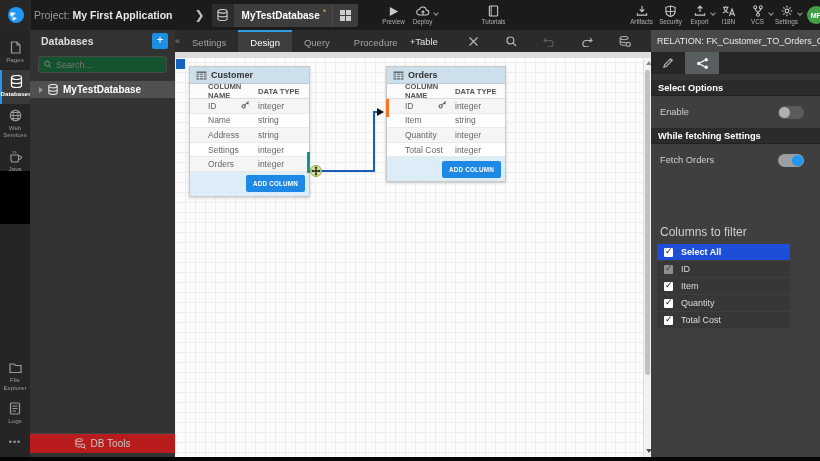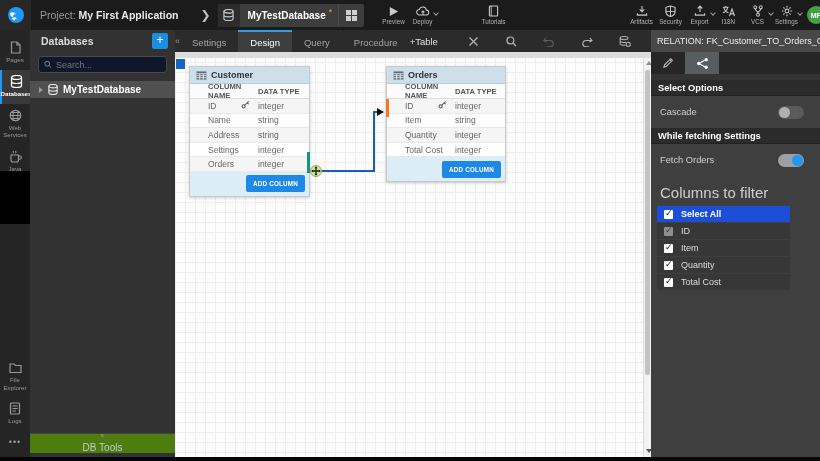--- a/index.html
+++ b/index.html
@@ -3,21 +3,21 @@
 <meta charset="utf-8">
 <style>
   * { margin:0; padding:0; box-sizing:border-box; }
   html,body { width:820px; height:461px; overflow:hidden; background:#111;
     font-family:"Liberation Sans","DejaVu Sans",sans-serif; }
   #app { position:relative; width:820px; height:461px; background:#333; overflow:hidden; }
 
   
   .topbar { position:absolute; left:0; top:0; width:820px; height:30px; background:#1b1b1b; display:flex; align-items:center; }
   .logo-box { width:31px; height:30px; background:#272727; display:flex; align-items:center; justify-content:center; }
-  .project { margin-left:9px; font-size:10.5px; color:#9a9a9a; white-space:nowrap; }
+  .project { margin-left:3px; font-size:10.5px; color:#9a9a9a; white-space:nowrap; }
   .project b { color:#e9e9e9; font-weight:bold; }
   .crumb-chev { color:#c0c0c0; font-size:12px; margin:0 7px 0 22px; }
   .dbtab { height:23px; background:#3d3d3d; border-radius:2px; display:flex; align-items:center; overflow:hidden; }
   .dbtab .ticon { width:22px; height:23px; background:#2c2c2c; display:flex; align-items:center; justify-content:center; }
   .dbtab .tname { color:#fff; font-size:10px; font-weight:bold; padding:0 3px 0 8px; }
   .dbtab .star { color:#e8a33d; font-size:9px; margin:-6px 6px 0 0; }
   .dbtab .grid9 { width:26px; height:23px; display:flex; align-items:center; justify-content:center; border-left:1px solid #4a4a4a; }
   .sq4 { width:11px; height:11px; display:grid; grid-template-columns:1fr 1fr; gap:1px; }
   .sq4 i { background:#cfcfcf; }
   .tb-actions { position:absolute; top:0; height:30px; display:flex; align-items:center; }
@@ -35,27 +35,27 @@
   .rail-item.active .rlab { color:#fff; font-weight:bold; }
   .rail-black { position:absolute; left:0; top:141px; width:30px; height:53px; background:#000; }
   .rail-bottom { position:absolute; left:0; bottom:4px; width:30px; }
   .rail-dots { color:#9a9a9a; font-size:9px; letter-spacing:1px; text-align:center; padding:6px 0; }
 
   
   .dbpanel { position:absolute; left:30px; top:30px; width:145px; height:427px; background:#323232; }
   .dbp-head { height:22px; display:flex; align-items:center; padding:0 7px 0 11px; }
   .dbp-title { color:#ddd; font-size:10.5px; font-weight:bold; flex:1; }
   .add-db { width:16px; height:16px; background:#1a8fe3; border-radius:2px; color:#fff; font-size:12px; line-height:14px; text-align:center; cursor:pointer; }
-  .searchbox { margin:4px 8px 8px; height:17px; background:#0f172a; border:1px solid #4a4a4a; border-radius:3px; display:flex; align-items:center; padding:0 5px; gap:4px; }
+  .searchbox { margin:4px 8px 8px; height:17px; background:#14532d; border:1px solid #4a4a4a; border-radius:3px; display:flex; align-items:center; padding:0 5px; gap:4px; }
   .searchbox input { background:transparent; border:none; outline:none; color:#aaa; font-size:9px; width:100%; font-family:inherit; }
   .searchbox input::placeholder { color:#777; }
   .tree-row { height:17px; display:flex; align-items:center; gap:5px; padding-left:9px; color:#c5c5c5; font-size:10px; font-weight:bold; cursor:pointer; }
   .tree-row.sel { background:#505050; color:#fff; }
   .tw { width:0; height:0; border-left:4px solid #9a9a9a; border-top:3px solid transparent; border-bottom:3px solid transparent; }
-  .dbp-foot { position:absolute; left:0; bottom:4px; width:145px; height:20px; border-top:1px solid #454545; display:flex; align-items:center; justify-content:center; gap:5px; color:#c9c9c9; font-size:10px; cursor:pointer; background:#4d7c0f;flex-direction:column; }
+  .dbp-foot { position:absolute; left:0; bottom:4px; width:145px; height:20px; border-top:1px solid #454545; display:flex; align-items:center; justify-content:center; gap:5px; color:#c9c9c9; font-size:10px; cursor:pointer; background:#b91c1c; }
 
   
   .wstool { position:absolute; left:175px; top:30px; width:476px; height:22px; background:#2b2b2b; display:flex; align-items:stretch; }
   .collapse-btn { width:14px; display:flex; align-items:center; justify-content:center; color:#8f8f8f; font-size:9px; cursor:pointer; }
   .collapse-btn::before { content:"\00AB"; }
   .ws-tab { padding:0 12px; display:flex; align-items:center; color:#a5a5a5; font-size:9.5px; cursor:pointer; border-top:2px solid transparent; }
   .ws-tab.active { background:#3e3e3e; color:#fff; border-top:2px solid #2e9fe6; }
   .ws-right { margin-left:auto; display:flex; align-items:center; gap:25px; padding-right:4px; }
   .addtable { color:#e0e0e0; font-size:9.5px; cursor:pointer; margin-right:4px; }
   .tic { width:13px; height:13px; display:flex; align-items:center; justify-content:center; cursor:pointer; }
@@ -102,21 +102,21 @@
   .rp-tab { width:34px; height:22px; display:flex; align-items:center; justify-content:center; cursor:pointer; }
   .rp-tab.active { background:#585d60; }
   .rp-gap { height:6px; background:#343434; }
   .rp-section { height:16px; background:#2b2b2b; border-bottom:1px solid #222; display:flex; align-items:center; padding:0 7px; color:#fff; font-size:9.3px; font-weight:bold; }
   .rp-row { height:32px; display:flex; align-items:center; justify-content:space-between; padding:0 16px 0 9px; color:#cfcfcf; font-size:9.3px; }
   .toggle { width:26px; height:13px; border-radius:7px; position:relative; cursor:pointer; }
   .toggle.off { background:#5b5b5b; }
   .toggle.off .knob { position:absolute; left:1px; top:1px; width:11px; height:11px; border-radius:50%; background:#b0b0b0; }
   .toggle.on { background:#9aa0a4; }
   .toggle.on .knob { position:absolute; right:1px; top:1px; width:11px; height:11px; border-radius:50%; background:#2196f3; }
-  .rp-label { padding:8px 9px 5px; color:#cfcfcf; font-size:15px; }
+  .rp-label { padding:8px 9px 5px; color:#cfcfcf; font-size:12px;margin-top:41px; }
   .flist { padding:0 30px 0 6px; }
   .frow { height:16px; margin-bottom:1px; background:#373737; display:flex; align-items:center; gap:8px; padding:0 7px; color:#ddd; font-size:9px; cursor:pointer; }
   .frow.head { background:#1d4ed8; color:#fff; font-weight:bold; }
   .cb { width:9px; height:9px; background:#fff; border-radius:1px; position:relative; flex:none; }
   .cb::after { content:"\2713"; position:absolute; left:1px; top:-2px; font-size:9px; color:#111; font-weight:bold; }
   .cb.dis { background:#8f8f8f; }
   .cb.dis::after { color:#3c3c3c; }
 
   .bottom-strip { position:absolute; left:0; top:457px; width:820px; height:4px; background:#060606; }
 </style>
@@ -508,21 +508,21 @@
             <circle cx="11" cy="3" r="1.8" fill="#fff"></circle>
             <circle cx="11" cy="11" r="1.8" fill="#fff"></circle>
             <circle cx="3" cy="7" r="1.8" fill="#fff"></circle>
             <path d="M4.6 6.2 L9.4 3.6 M4.6 7.8 L9.4 10.4" stroke="#fff" stroke-width="1.3"></path>
           </svg>
       </span>
     </div>
     <div class="rp-gap"></div>
     <div class="rp-section">Select Options</div>
     <div class="rp-row">
-      <span>Cascade</span>
+      <span>Enable</span>
       <span class="toggle off">
           <span class="knob"></span>
         </span>
     </div>
     <div class="rp-section">While fetching Settings</div>
     <div class="rp-row">
       <span>Fetch Orders</span>
       <span class="toggle on">
           <span class="knob"></span>
         </span>

